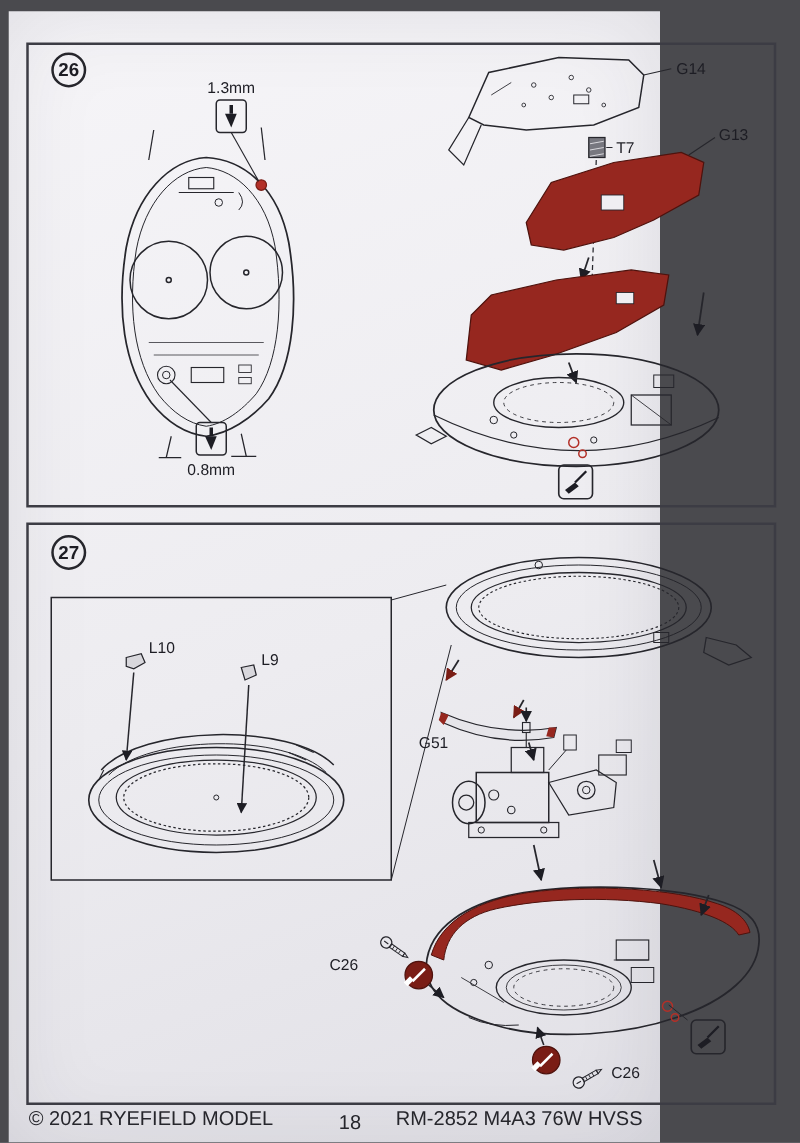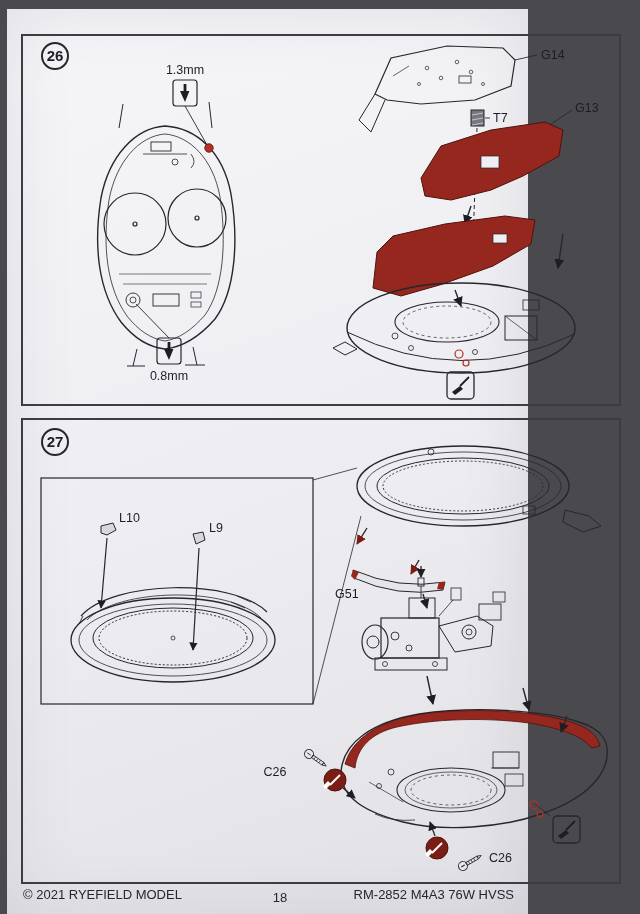--- a/index.html
+++ b/index.html
@@ -9,21 +9,21 @@
          background:linear-gradient(160deg,#f6f5f8 0%,#edecf0 55%,#e1e0e6 100%);
          box-shadow:inset 0 0 70px rgba(40,40,60,.10);}
   .panel{position:absolute;border:2px solid #3c3c44;background:transparent;}
   .panel26{left:14px;top:25px;width:596px;height:368px;}
   .panel27{left:14px;top:409px;width:596px;height:462px;}
   svg{display:block;}
   svg text{font-family:"Liberation Sans", sans-serif;fill:#1d1d24;}
   .lbl{font-size:12.5px;}
   .badge-t{font-size:15px;font-weight:bold;}
   .ln{stroke:#26262c;fill:none;}
-  .footer-item{position:absolute;font-size:13px;color:#26262c;}
+  .footer-item{position:absolute;font-size:16px;color:#26262c;}
   .f-left{left:16px;top:878px;}
   .f-center{left:0;right:0;top:881px;text-align:center;padding-left:25px;}
   .f-right{right:14px;top:878px;}
 </style>
 </head>
 <body>
 
 <div class="stage">
  <div class="paper">
 

